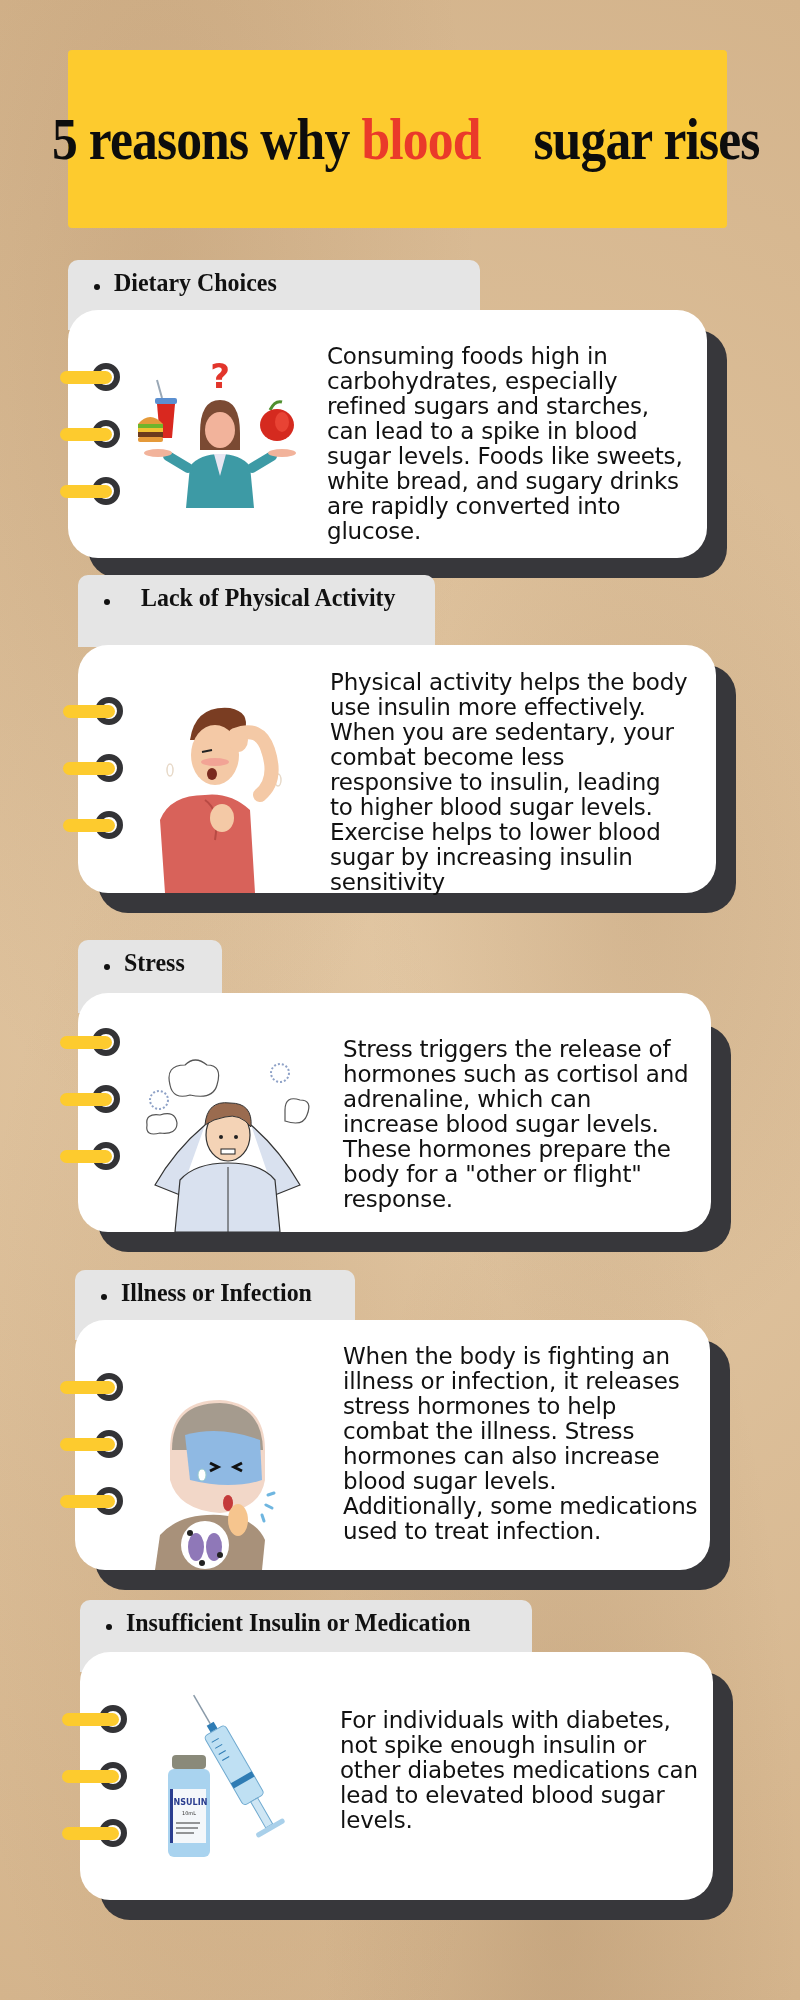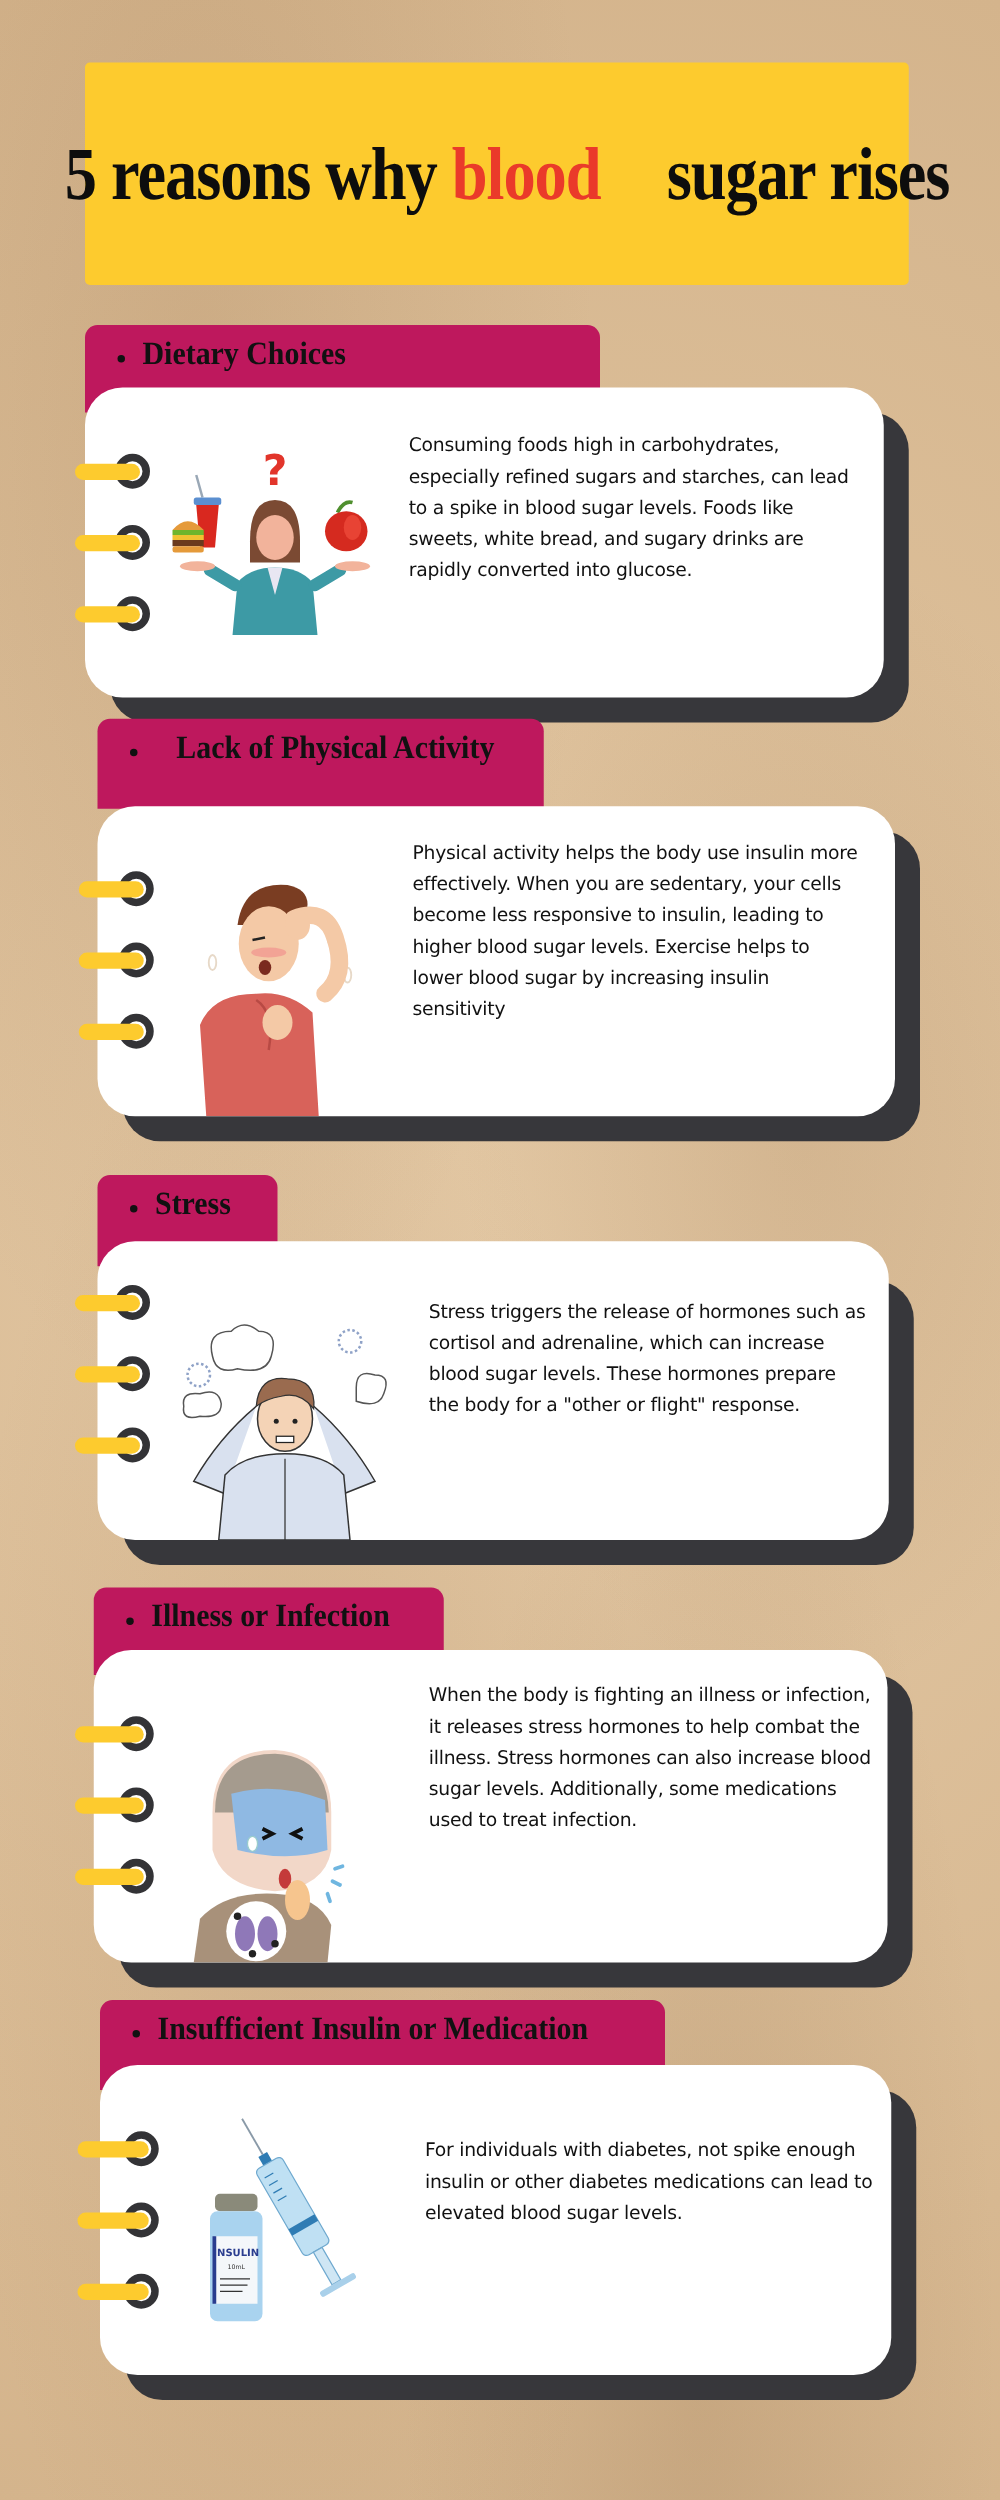--- a/index.html
+++ b/index.html
@@ -21,21 +21,21 @@
     display: flex; align-items: center; justify-content: center;
   }
   .title-line {
     font-family: "Liberation Serif", serif; font-weight: bold;
     font-size: 60px; line-height: 66px; color: #0d0d0d; letter-spacing: -1px;
     transform: scaleX(0.86);
     white-space: nowrap;
   }
   .title-accent { color: #ea3a2a; }
   .tab {
-    position: absolute; background: #be185d; border-radius: 10px 10px 0 0;
+    position: absolute; background: #e5e5e5; border-radius: 10px 10px 0 0;
     display: flex; align-items: flex-start; padding-top: 8px; padding-left: 46px;
   }
   .tab-label {
     font-family: "Liberation Serif", serif; font-weight: bold;
     font-size: 26px; color: #111; white-space: nowrap;
     transform: scaleX(0.92); transform-origin: left center;
   }
   .tab-bullet {
     position: absolute; left: 26px; top: 22px; width: 6px; height: 6px;
     background: #111; border-radius: 50%;
@@ -48,21 +48,21 @@
   }
   .ring {
     position: absolute; width: 28px; height: 28px;
     border: 6px solid #333336; border-radius: 50%; background: transparent;
   }
   .ring-bar {
     position: absolute; height: 13px; background: #fdcb2e; border-radius: 7px;
   }
   .desc {
     position: absolute; font-family: "DejaVu Sans", sans-serif;
-    font-size: 15px; line-height: 25px; color: #111;
+    font-size: 23px; line-height: 25px; color: #111;
     letter-spacing: -0.2px;
   }
   .illus { position: absolute; }
 </style>
 </head>
 <body>
 
 <div class="title-box">
   <div class="title-line">
     <span>5 reasons why </span><span class="title-accent">blood</span>
@@ -146,21 +146,21 @@
     <path d="M52 52 L62 50" stroke="#222" stroke-width="2"></path>
     <ellipse cx="62" cy="74" rx="5" ry="6" fill="#7a2a1f"></ellipse>
 
     <path d="M85 35 Q110 25 118 50 Q128 80 110 95" stroke="#f4c9a6" stroke-width="14" fill="none" stroke-linecap="round"></path>
     <ellipse cx="88" cy="40" rx="10" ry="12" fill="#f4c9a6"></ellipse>
 
     <path d="M15 193 L10 120 Q20 95 55 95 Q80 92 100 110 L105 193 Z" fill="#d8625a"></path>
     <path d="M55 100 Q70 110 65 140" stroke="#b84a44" stroke-width="2" fill="none"></path>
     <ellipse cx="72" cy="118" rx="12" ry="14" fill="#f4c9a6"></ellipse>
   </svg>
-  <div class="desc" style="left:330px; top:670px; width:360px;">Physical activity helps the body use insulin more effectively. When you are sedentary, your cells become less responsive to insulin, leading to higher blood sugar levels. Exercise helps to lower blood sugar by increasing insulin sensitivity</div>
+  <div class="desc" style="left:330px; top:670px; width:360px;">Physical activity helps the body use insulin more effectively. When you are sedentary, your combat become less responsive to insulin, leading to higher blood sugar levels. Exercise helps to lower blood sugar by increasing insulin sensitivity</div>
 </div>
 
 <div>
   <div class="tab" style="left:78px; top:940px; width:144px; height:73px;">
     <span class="tab-bullet" style="top:24px;"></span>
     <span class="tab-label">Stress</span>
   </div>
   <div class="shadow" style="left:98px; top:1025px; width:633px; height:227px;"></div>
   <div class="card" style="left:78px; top:993px; width:633px; height:239px;"></div>
   <div>

